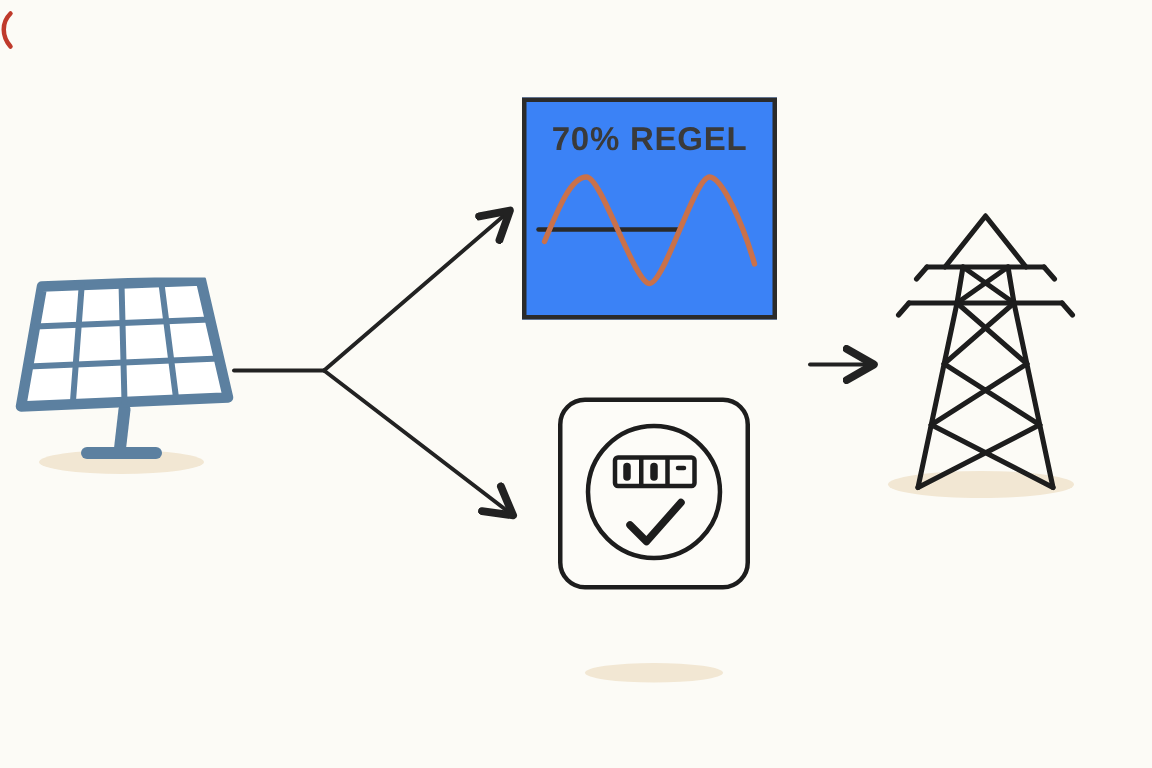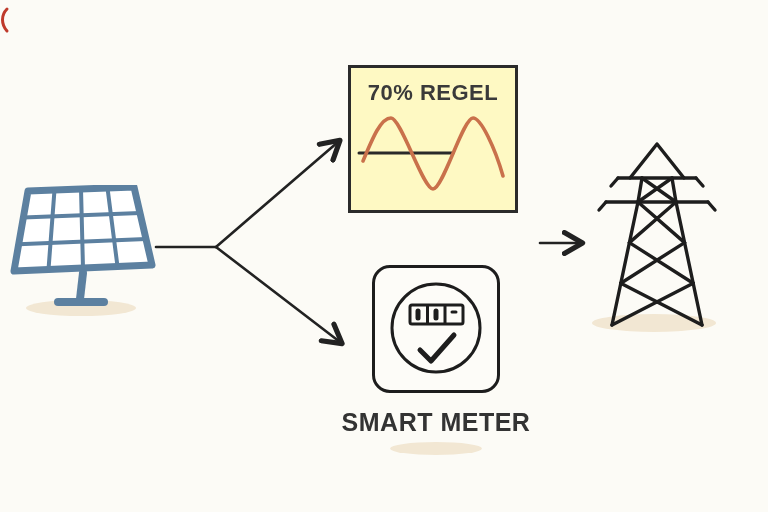--- a/index.html
+++ b/index.html
@@ -7,21 +7,21 @@
   .canvas{
     position:relative; width:768px; height:512px; overflow:hidden;
     background:#fcfbf6; margin:0 auto;
   }
   .abs{position:absolute;}
   .shadow{
     position:absolute; background:#f2e7d3; border-radius:50%;
   }
   .regel-box{
     position:absolute; left:348px; top:65px; width:170px; height:148px;
-    border:3px solid #2b2b2b; background:#fef9c3; box-sizing:border-box;
+    border:3px solid #2b2b2b; background:#3b82f6; box-sizing:border-box;
   }
   .regel-title{
     position:absolute; top:12px; left:0; width:100%;
     text-align:center; font-size:22px; font-weight:bold;
     color:#3a3a3a; letter-spacing:.5px;
   }
   .meter-box{
     position:absolute; left:372px; top:265px; width:128px; height:128px;
     border:3px solid #1d1d1d; border-radius:18px; background:#fdfcf8;
     box-sizing:border-box;
@@ -92,21 +92,20 @@
       <circle cx="61" cy="60" r="44" stroke="#1d1d1d" stroke-width="3" fill="none"></circle>
       <rect x="35" y="37" width="53" height="19" rx="2" stroke="#1d1d1d" stroke-width="3" fill="none"></rect>
       <path d="M52.5,37 L52.5,56 M70,37 L70,56" stroke="#1d1d1d" stroke-width="3"></path>
       <path d="M43,43 L43,50" stroke="#1d1d1d" stroke-width="5" stroke-linecap="round"></path>
       <path d="M61,43 L61,50" stroke="#1d1d1d" stroke-width="5" stroke-linecap="round"></path>
       <path d="M77,44 L81,44" stroke="#1d1d1d" stroke-width="3" stroke-linecap="round"></path>
       <path d="M45,82 L56,93 L79,67" stroke="#1d1d1d" stroke-width="5" fill="none" stroke-linecap="round" stroke-linejoin="round"></path>
     </svg>
   </div>
 
-  <div class="meter-label">SMART METER</div>
 
   <svg class="abs" style="left:590px;top:140px;" width="135" height="195" viewBox="0 0 135 195">
     <g stroke="#1d1d1d" stroke-width="3.4" fill="none" stroke-linecap="round" stroke-linejoin="round">
 
       <path d="M67,4 L40,38 M67,4 L94,38"></path>
 
       <path d="M28,38 L106,38"></path>
       <path d="M28,38 L21,46 M106,38 L113,46"></path>
 
       <path d="M52,38 L48,62 M82,38 L86,62"></path>

